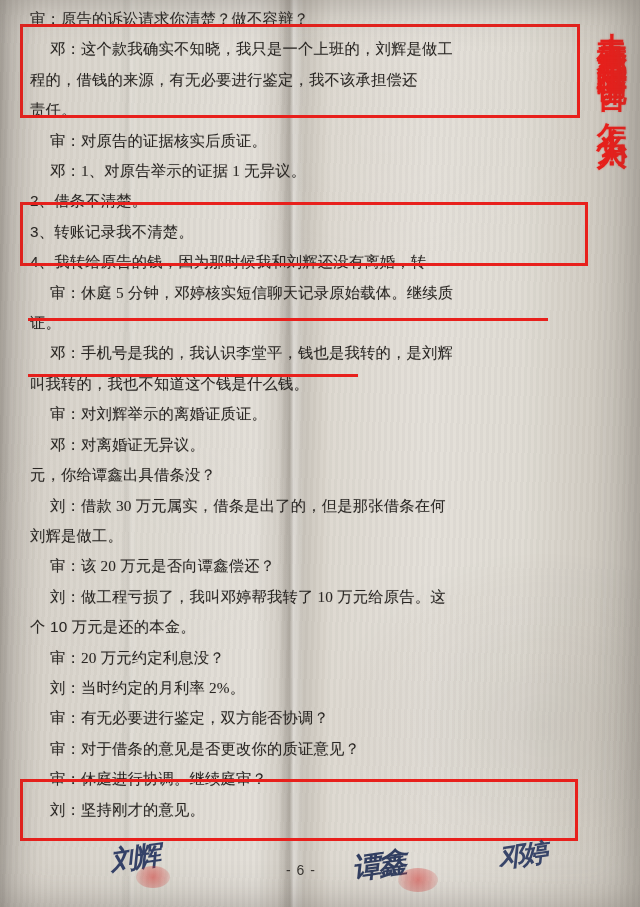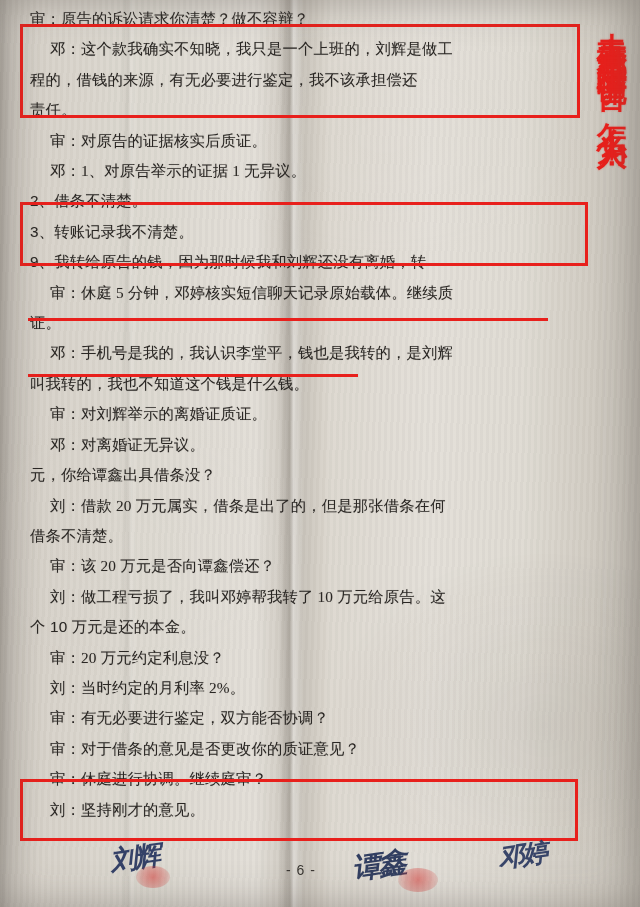--- a/index.html
+++ b/index.html
@@ -147,30 +147,30 @@
 
   <div class="doc-text">
     <div class="line">审：原告的诉讼请求你清楚？做不容辩？</div>
     <div class="line indent">邓：这个款我确实不知晓，我只是一个上班的，刘辉是做工</div>
     <div class="line">程的，借钱的来源，有无必要进行鉴定，我不该承担偿还</div>
     <div class="line">责任。</div>
     <div class="line indent">审：对原告的证据核实后质证。</div>
     <div class="line indent">邓：1、对原告举示的证据 1 无异议。</div>
     <div class="line">2、借条不清楚。</div>
     <div class="line">3、转账记录我不清楚。</div>
-    <div class="line">9、我转给原告的钱，因为那时候我和刘辉还没有离婚，转</div>
+    <div class="line">4、我转给原告的钱，因为那时候我和刘辉还没有离婚，转</div>
     <div class="line indent">审：休庭 5 分钟，邓婷核实短信聊天记录原始载体。继续质</div>
     <div class="line">证。</div>
     <div class="line indent">邓：手机号是我的，我认识李堂平，钱也是我转的，是刘辉</div>
     <div class="line">叫我转的，我也不知道这个钱是什么钱。</div>
     <div class="line indent">审：对刘辉举示的离婚证质证。</div>
     <div class="line indent">邓：对离婚证无异议。</div>
     <div class="line">元，你给谭鑫出具借条没？</div>
-    <div class="line indent">刘：借款 20 万元属实，借条是出了的，但是那张借条在何</div>
-    <div class="line">借条不清楚。</div>
+    <div class="line indent">刘：借款 30 万元属实，借条是出了的，但是那张借条在何</div>
+    <div class="line">刘辉是做工。</div>
     <div class="line indent">审：该 20 万元是否向谭鑫偿还？</div>
     <div class="line indent">刘：做工程亏损了，我叫邓婷帮我转了 10 万元给原告。这</div>
     <div class="line">个 10 万元是还的本金。</div>
     <div class="line indent">审：20 万元约定利息没？</div>
     <div class="line indent">刘：当时约定的月利率 2%。</div>
     <div class="line indent">审：有无必要进行鉴定，双方能否协调？</div>
     <div class="line indent">审：对于借条的意见是否更改你的质证意见？</div>
     <div class="line indent">审：休庭进行协调。继续庭审？</div>
     <div class="line indent">刘：坚持刚才的意见。</div>
   </div>

